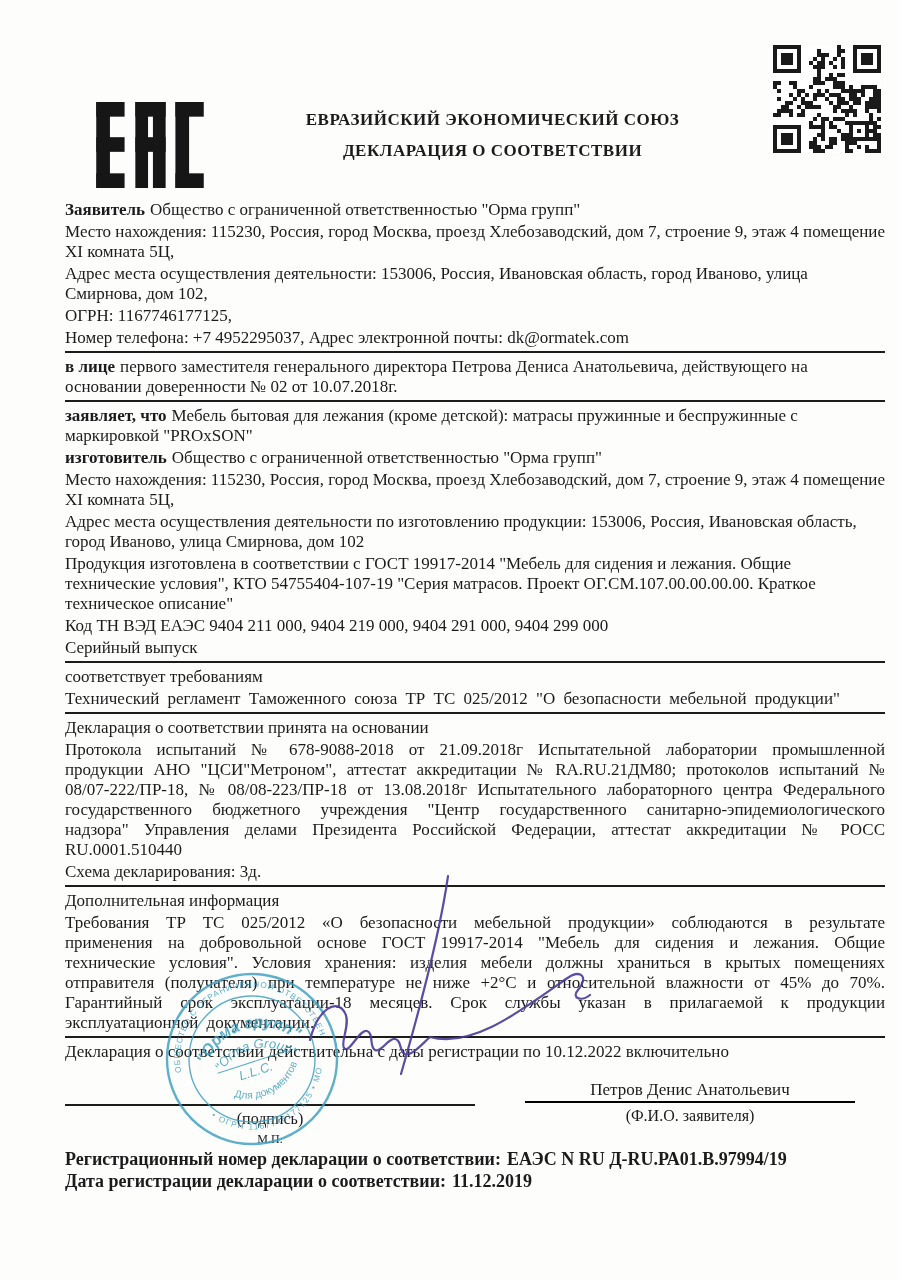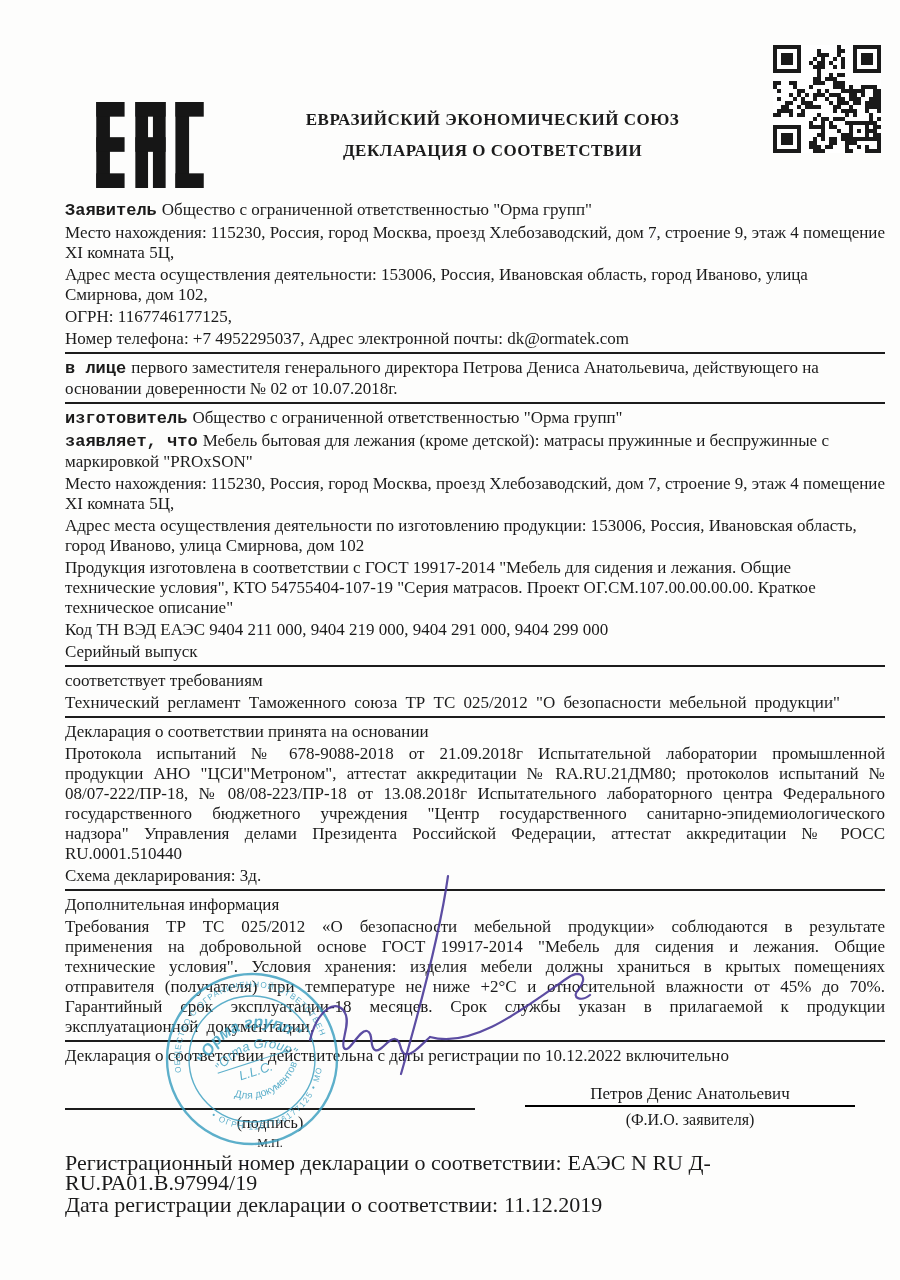--- a/index.html
+++ b/index.html
@@ -19,33 +19,33 @@
     text-align:center;font-weight:bold;font-size:17px;line-height:31px;
     letter-spacing:.5px;
   }
   .qr{position:absolute;left:773px;top:45px;}
   
   .content{
     position:absolute;left:65px;top:200px;width:820px;
     font-size:17px;line-height:20px;
   }
   .content p{margin:0 0 2px 0;}
-  .lbl{font-weight:bold;margin-right:5px;font-family:Liberation Mono, monospace;}
+  .lbl{font-weight:bold;margin-right:5px;}
   .jst{text-align:justify;word-spacing:4px;}
   .divider{border:none;border-top:2px solid #1c1c1c;margin:3px 0 4px 0;}
   .bold-line{font-weight:normal;}
   
   .sig-row{display:flex;justify-content:space-between;margin-top:18px;}
   .sig-left{width:410px;text-align:center;}
   .sig-right{width:330px;text-align:center;margin-right:30px;}
   .sig-line{border-bottom:2px solid #1c1c1c;height:24px;}
   .name-on-line{border-bottom:2px solid #000000;padding:0 10px 1px 10px;font-size:17px;}
   .caption{font-size:16px;margin-top:3px;}
   .mp{font-size:12px;}
-  .reg-line{font-weight:normal;font-size:22px;margin-top:28px;}
+  .reg-line{font-weight:bold;font-size:18px;margin-top:28px;}
   .reg-line .val{margin-left:6px;}
   
   .stamp-svg{position:absolute;left:163px;top:970px;opacity:.82;}
   .sign-svg{position:absolute;left:280px;top:858px;}
 </style>
 </head>
 <body>
 
 <div class="page">
 
@@ -318,22 +318,22 @@
     <p>Адрес места осуществления деятельности: 153006, Россия, Ивановская область, город Иваново, улица Смирнова, дом 102,</p>
     <p>ОГРН: 1167746177125,</p>
     <p>Номер телефона: +7 4952295037, Адрес электронной почты: dk@ormatek.com</p>
 
     <hr class="divider">
 
     <p><span class="lbl">в лице</span><span>первого заместителя генерального директора Петрова Дениса Анатольевича, действующего на основании доверенности № 02 от 10.07.2018г.</span></p>
 
     <hr class="divider">
 
+    <p><span class="lbl">заявляет, что</span><span>Мебель бытовая для лежания (кроме детской): матрасы пружинные и беспружинные с маркировкой "PROxSON"</span></p>
     <p><span class="lbl">изготовитель</span><span>Общество с ограниченной ответственностью "Орма групп"</span></p>
-    <p><span class="lbl">заявляет, что</span><span>Мебель бытовая для лежания (кроме детской): матрасы пружинные и беспружинные с маркировкой "PROxSON"</span></p>
     <p>Место нахождения: 115230, Россия, город Москва, проезд Хлебозаводский, дом 7, строение 9, этаж 4 помещение XI комната 5Ц,</p>
     <p>Адрес места осуществления деятельности по изготовлению продукции: 153006, Россия, Ивановская область, город Иваново, улица Смирнова, дом 102</p>
     <p>Продукция изготовлена в соответствии с ГОСТ 19917-2014 "Мебель для сидения и лежания. Общие технические условия", КТО 54755404-107-19 "Серия матрасов. Проект ОГ.СМ.107.00.00.00.00. Краткое техническое описание"</p>
     <p>Код ТН ВЭД ЕАЭС 9404 211 000, 9404 219 000, 9404 291 000, 9404 299 000</p>
     <p>Серийный выпуск</p>
 
     <hr class="divider">
 
     <p class="bold-line">соответствует требованиям</p>
     <p class="jst">Технический регламент Таможенного союза ТР ТС 025/2012 "О безопасности мебельной продукции"</p>

